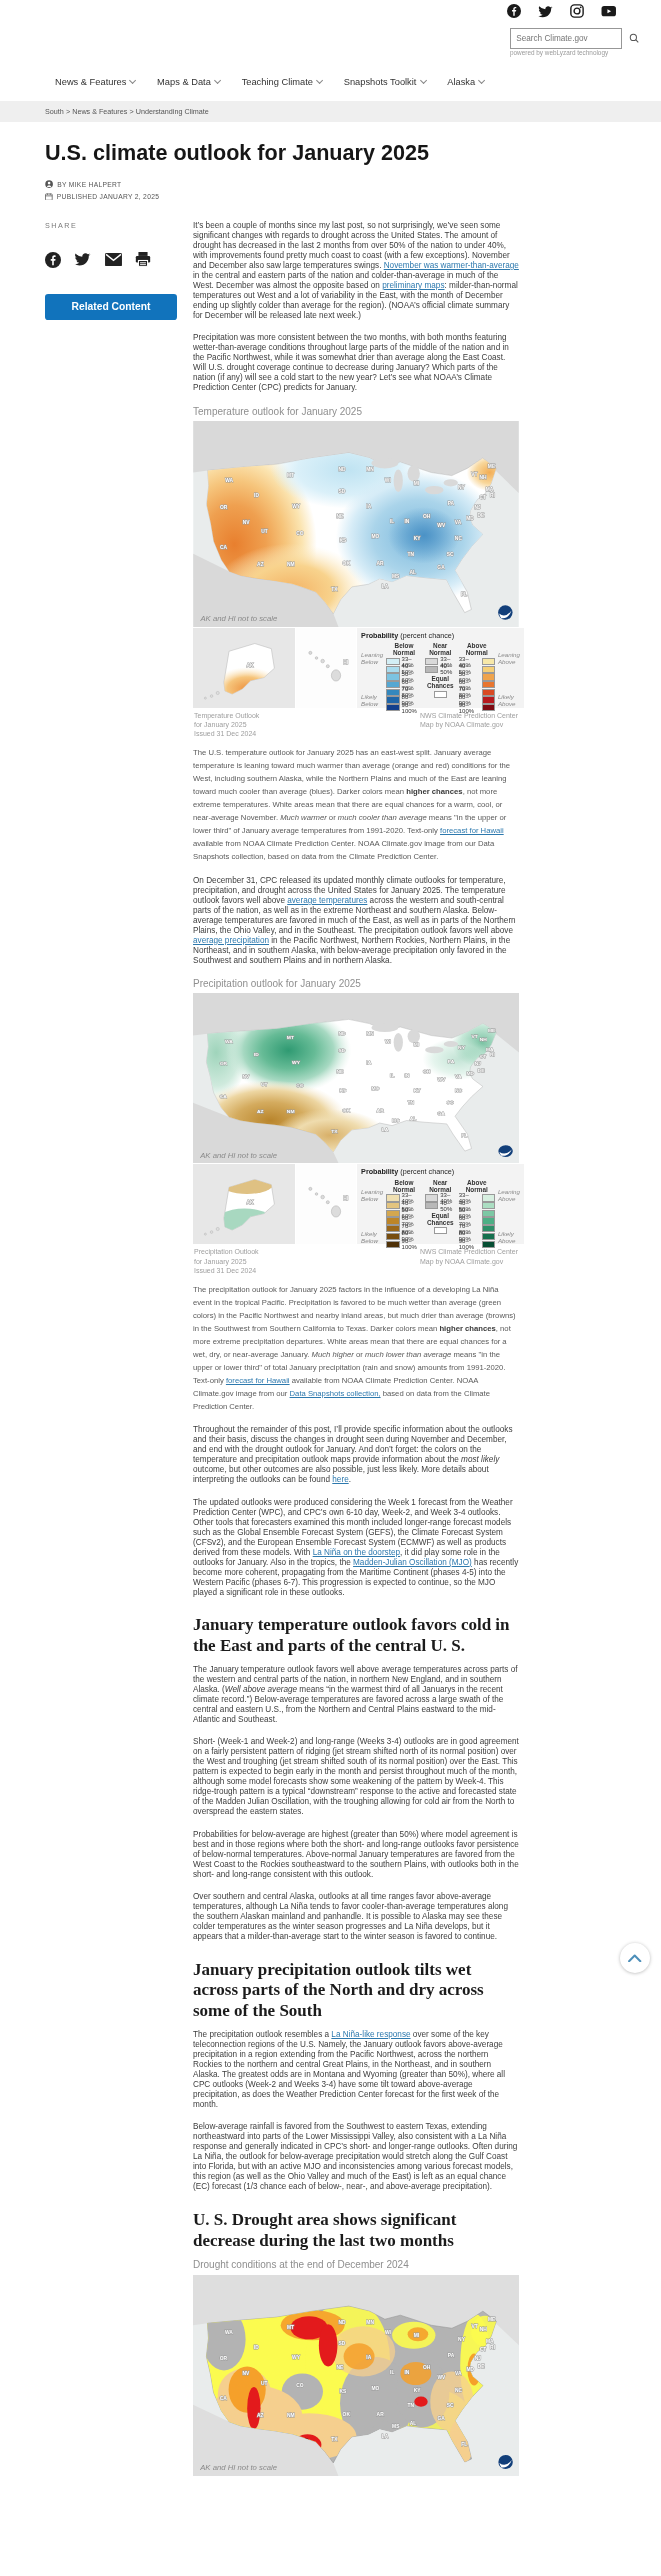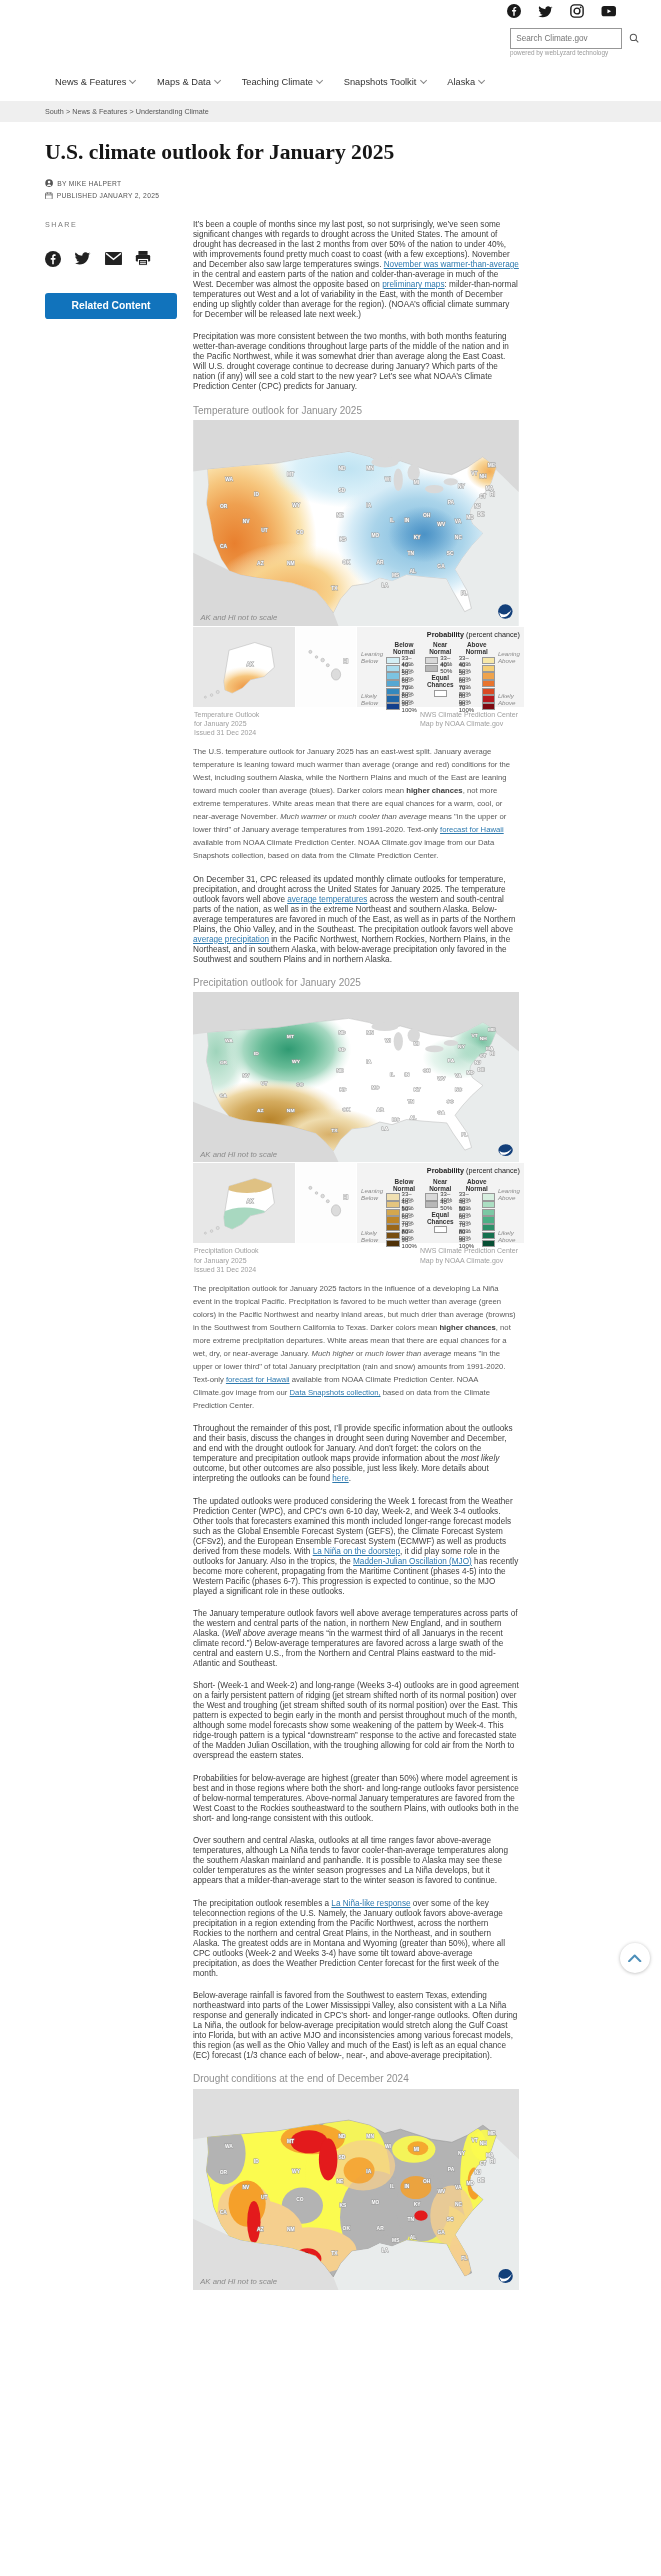--- a/index.html
+++ b/index.html
@@ -22,21 +22,21 @@
   .powered{position:absolute;left:510px;top:49px;font-size:6.4px;color:#9a9a9a}
   .nav{position:absolute;left:55px;top:77px;display:flex;gap:21.6px;align-items:center}
   .nav-item{display:flex;align-items:center;gap:4.1px;font-size:9.3px;color:#333;cursor:pointer}
   .chev{width:4.1px;height:4.1px;border-right:1px solid #888;border-bottom:1px solid #888;
         transform:rotate(45deg);margin-top:-2.1px}
   
   .crumbband{height:20.6px;background:#efefef;display:flex;align-items:center}
   .crumb{margin-left:45px;font-size:7.2px;color:#555}
   .crumb span{margin:0 2.1px}
   
-  .h1{font-family:Liberation Serif, serif;font-weight:bold;font-size:21.6px;color:#161616;
+  .h1{font-family:Liberation Sans, sans-serif;font-weight:bold;font-size:21.6px;color:#161616;
       margin:18.5px 0 0 45px;width:505px}
   .byline{margin:14.4px 0 0 45px;font-size:6.7px;color:#555;letter-spacing:0.3px}
   .byline .row{display:flex;align-items:center;gap:4.1px;margin-bottom:4.1px}
   
   .cols{display:flex;margin:20.6px 0 0 45px}
   .rail{width:148px;flex:none}
   .share-lab{font-size:7.2px;font-weight:normal;color:#7a7a7a;letter-spacing:1.5px}
   .share-icons{display:flex;gap:13.4px;margin-top:21.6px;align-items:center}
   .relbtn{display:block;width:132px;margin-top:24px;background:#1173bc;color:#fff;text-align:center;
       font-size:10.3px;font-weight:bold;padding:7.7px 0;border-radius:3.1px;border:0;cursor:pointer;
@@ -50,21 +50,21 @@
   .map-title{font-size:10px;color:#8f8f8f;margin:2.1px 0 4.1px 0}
   h2.sec{font-family:"Liberation Serif",serif;font-size:17px;line-height:1.22;color:#1b1b1b;
       margin:17.5px 0 8.2px 0;font-weight:bold}
   
   .map-fig{margin:1px 0 8.2px 0}
   .map-fig svg{display:block}
   .map-strip{display:flex;gap:1px;height:80px;margin-top:1px}
   .inset-ak{width:102px;background:#e7e7e7;position:relative}
   .inset-hi{width:60px;background:#fdfdfd;position:relative}
   .legendpanel{flex:1;background:#f3f3f3;padding:3.1px 4.1px 2.1px 4.1px;box-sizing:border-box}
-  .leg-title{text-align:right;font-size:7.2px;color:#222;margin-bottom:2.1px}
+  .leg-title{text-align:left;font-size:7.2px;color:#222;margin-bottom:2.1px}
   .leg-title b{font-weight:bold}
   .leg-grid{display:flex;justify-content:center;gap:3.1px}
   .leg-side{width:24px;font-size:6.2px;font-style:italic;color:#8a8a8a;display:flex;
       flex-direction:column;justify-content:space-between;padding:9.3px 0 4.1px 0;box-sizing:border-box}
   .leg-col{font-size:6.2px;color:#333}
   .leg-h{font-weight:bold;font-size:6.4px;margin-bottom:1.5px;text-align:center;line-height:1.1}
   .leg-row{display:flex;align-items:center;gap:2.1px;height:7.7px}
   .leg-row .pct{font-size:6px}
   .sw{width:11.3px;height:5.2px;border:0.5px solid #999;flex:none}
   .sw.white{background:#fff}
@@ -710,28 +710,31 @@
       <div class="map-foot">
         <div><span>Precipitation Outlook</span><br><span>for January 2025</span><br><span>Issued 31 Dec 2024</span></div>
         <div style="text-align:left"><span>NWS Climate Prediction Center</span><br><span>Map by NOAA Climate.gov</span></div>
       </div>
     </div>
     <p class="caption"><span>The precipitation outlook for January 2025 factors in the influence of a developing La Niña event in the tropical Pacific. Precipitation is  favored to be much wetter than average (green colors) in the Pacific Northwest and nearby inland areas, but much drier than average (browns) in the Southwest from Southern California to Texas. Darker colors mean </span><span class="rb">higher chances</span><span>, not more extreme precipitation departures. White areas mean that there are equal chances for a wet, dry, or near-average January. </span><span class="ri">Much higher</span><span> or </span><span class="ri">much lower than average</span><span> means "in the upper or lower third" of total January precipitation (rain and snow) amounts from 1991-2020. Text-only </span><a class="rl" href="#">forecast for Hawaii</a><span> available from NOAA Climate Prediction Center. NOAA Climate.gov image from our </span><a class="rl" href="#">Data Snapshots collection,</a><span> based on data from the Climate Prediction Center.</span></p>
 
     <p class="body"><span>Throughout the remainder of this post, I’ll provide specific information about the outlooks and their basis, discuss the changes in drought seen during November and December, and end with the drought outlook for January. And don’t forget: the colors on the temperature and precipitation outlook maps provide information about the </span><span class="ri">most likely</span><span> outcome, but other outcomes are also possible, just less likely. More details about interpreting the outlooks can be found </span><a class="rl" href="#">here</a><span>.</span></p>
     <p class="body"><span>The updated outlooks were produced considering the Week 1 forecast from the Weather Prediction Center (WPC), and CPC’s own 6-10 day, Week-2, and Week 3-4 outlooks. Other tools that forecasters examined this month included longer-range forecast models such as the Global Ensemble Forecast System (GEFS), the Climate Forecast System (CFSv2), and the European Ensemble Forecast System (ECMWF) as well as products derived from these models. With </span><a class="rl" href="#">La Niña on the doorstep</a><span>, it did play some role in the outlooks for January. Also in the tropics, the </span><a class="rl" href="#">Madden-Julian Oscillation (MJO)</a><span> has recently become more coherent, propagating from the Maritime Continent (phases 4-5) into the Western Pacific (phases 6-7). This progression is expected to continue, so the MJO played a significant role in these outlooks.</span></p>
 
+    <h2 class="sec">January temperature outlook favors cold in the East and parts of the central U. S.</h2>
     <p class="body"><span>The January temperature outlook favors well above average temperatures across parts of the western and central parts of the nation, in northern New England, and in southern Alaska. (</span><span class="ri">Well above average</span><span> means “in the warmest third of all Januarys in the recent climate record.”) Below-average temperatures are favored across a large swath of the central and eastern U.S., from the Northern and Central Plains eastward to the mid-Atlantic and Southeast.</span></p>
     <p class="body"><span>Short- (Week-1 and Week-2) and long-range (Weeks 3-4) outlooks are in good agreement on a fairly persistent pattern of ridging (jet stream shifted north of its normal position) over the West and troughing (jet stream shifted south of its normal position) over the East. This pattern is expected to begin early in the month and persist throughout much of the month, although some model forecasts show some weakening of the pattern by Week-4. This ridge-trough pattern is a typical “downstream” response to the active and forecasted state of the Madden Julian Oscillation, with the troughing allowing for cold air from the North to overspread the eastern states.</span></p>
     <p class="body"><span>Probabilities for below-average are highest (greater than 50%) where model agreement is best and in those regions where both the short- and long-range outlooks favor persistence of below-normal temperatures. Above-normal January temperatures are favored from the West Coast to the Rockies southeastward to the southern Plains, with outlooks both in the short- and long-range consistent with this outlook.</span></p>
     <p class="body"><span>Over southern and central Alaska, outlooks at all time ranges favor above-average temperatures, although La Niña tends to favor cooler-than-average temperatures along the southern Alaskan mainland and panhandle. It is possible to Alaska may see these colder temperatures as the winter season progresses and La Niña develops, but it appears that a milder-than-average start to the winter season is favored to continue.</span></p>
 
+    <h2 class="sec">January precipitation outlook tilts wet across parts of the North and dry across some of the South</h2>
     <p class="body"><span>The precipitation outlook resembles a </span><a class="rl" href="#">La Niña-like response</a><span> over some of the key teleconnection regions of the U.S. Namely, the January outlook favors above-average precipitation in a region extending from the Pacific Northwest, across the northern Rockies to the northern and central Great Plains, in the Northeast, and in southern Alaska. The greatest odds are in Montana and Wyoming (greater than 50%), where all CPC outlooks (Week-2 and Weeks 3-4) have some tilt toward above-average precipitation, as does the Weather Prediction Center forecast for the first week of the month.</span></p>
     <p class="body"><span>Below-average rainfall is favored from the Southwest to eastern Texas, extending northeastward into parts of the Lower Mississippi Valley, also consistent with a La Niña response and generally indicated in CPC’s short- and longer-range outlooks. Often during La Niña, the outlook for below-average precipitation would stretch along the Gulf Coast into Florida, but with an active MJO and inconsistencies among various forecast models, this region (as well as the Ohio Valley and much of the East) is left as an equal chance (EC) forecast (1/3 chance each of below-, near-, and above-average precipitation).</span></p>
 
+    <h2 class="sec">U. S. Drought area shows significant decrease during the last two months</h2>
 
     <div class="map-title">Drought conditions at the end of December 2024</div>
     <div class="map-fig">
       <svg width="326" height="201" viewBox="0 0 632 400" preserveAspectRatio="none">
         <defs>
           <clipPath id="d_clip">
               <path d="M28,96 L92,90 L162,84 L232,72 L302,62 L342,72 L372,88 L402,80 L432,90 L462,100 L502,106 L532,92 L562,72 L588,92 L578,122 L566,142 L552,152 L546,160 L538,174 L536,188 L542,202 L562,220 L540,244 L522,268 L508,290 L532,332 L540,366 L527,372 L504,332 L492,308 L448,304 L414,300 L386,312 L362,306 L340,317 L308,322 L286,347 L272,374 L256,352 L238,332 L210,322 L192,316 L158,310 L120,305 L92,300 L70,292 L55,270 L40,234 L34,198 L26,162 L30,126 Z"></path>
             </clipPath>
         </defs>
         <rect width="632" height="400" fill="#e9ecec"></rect>

